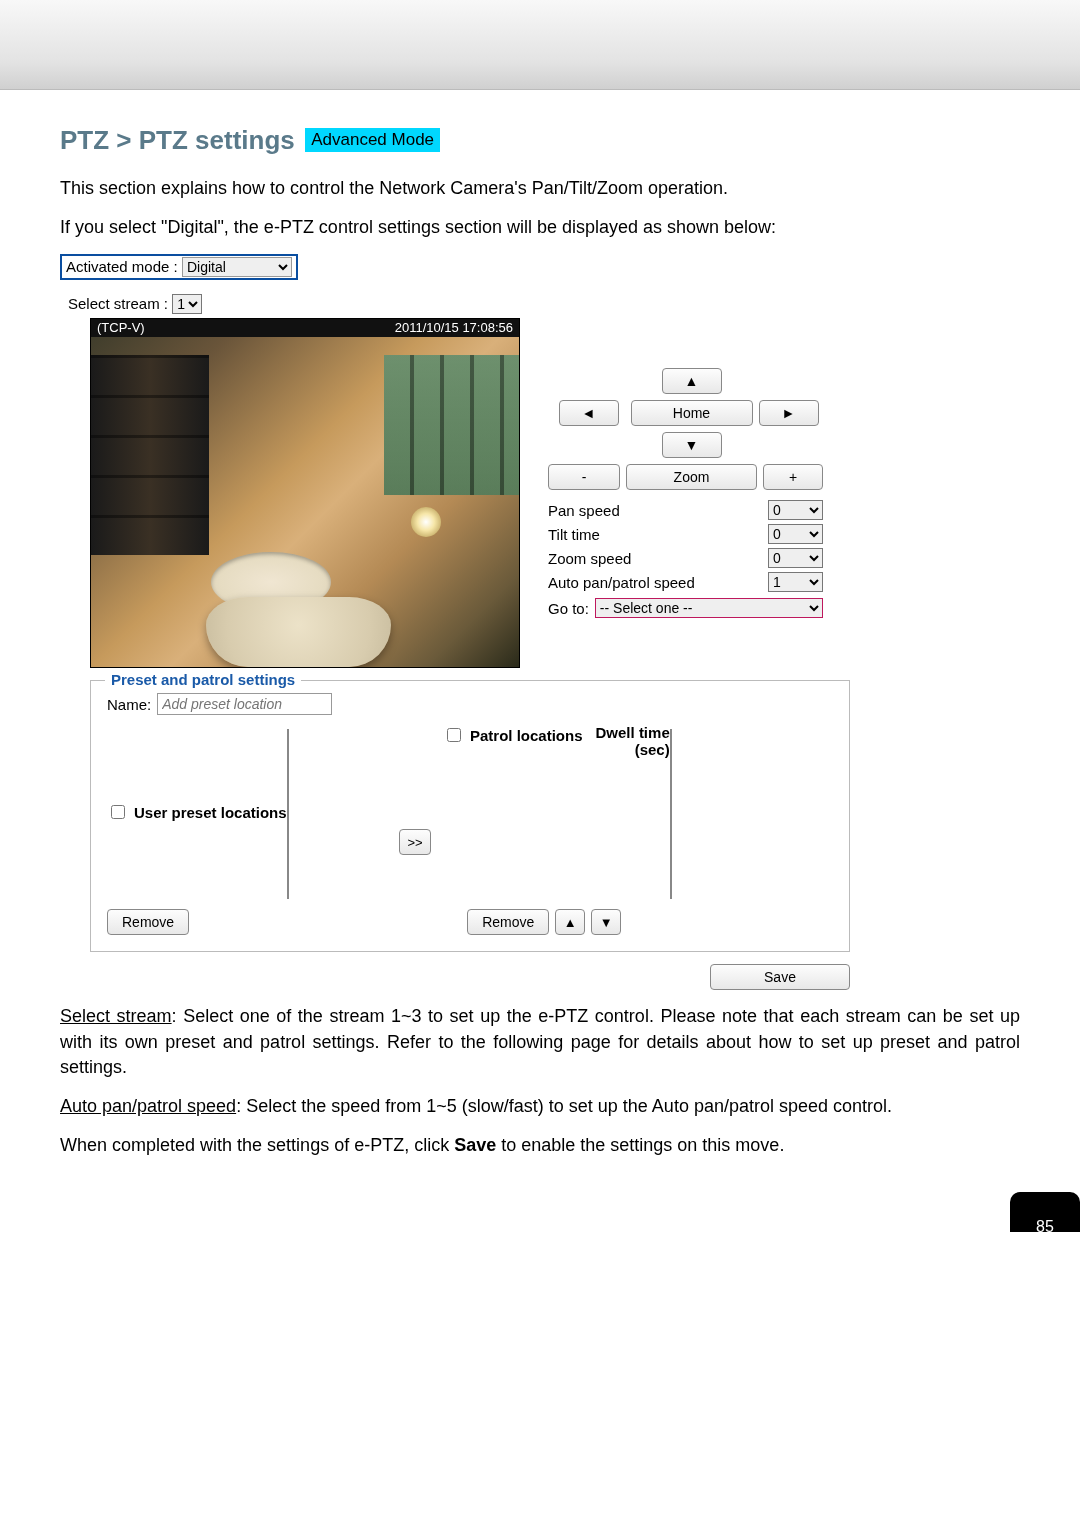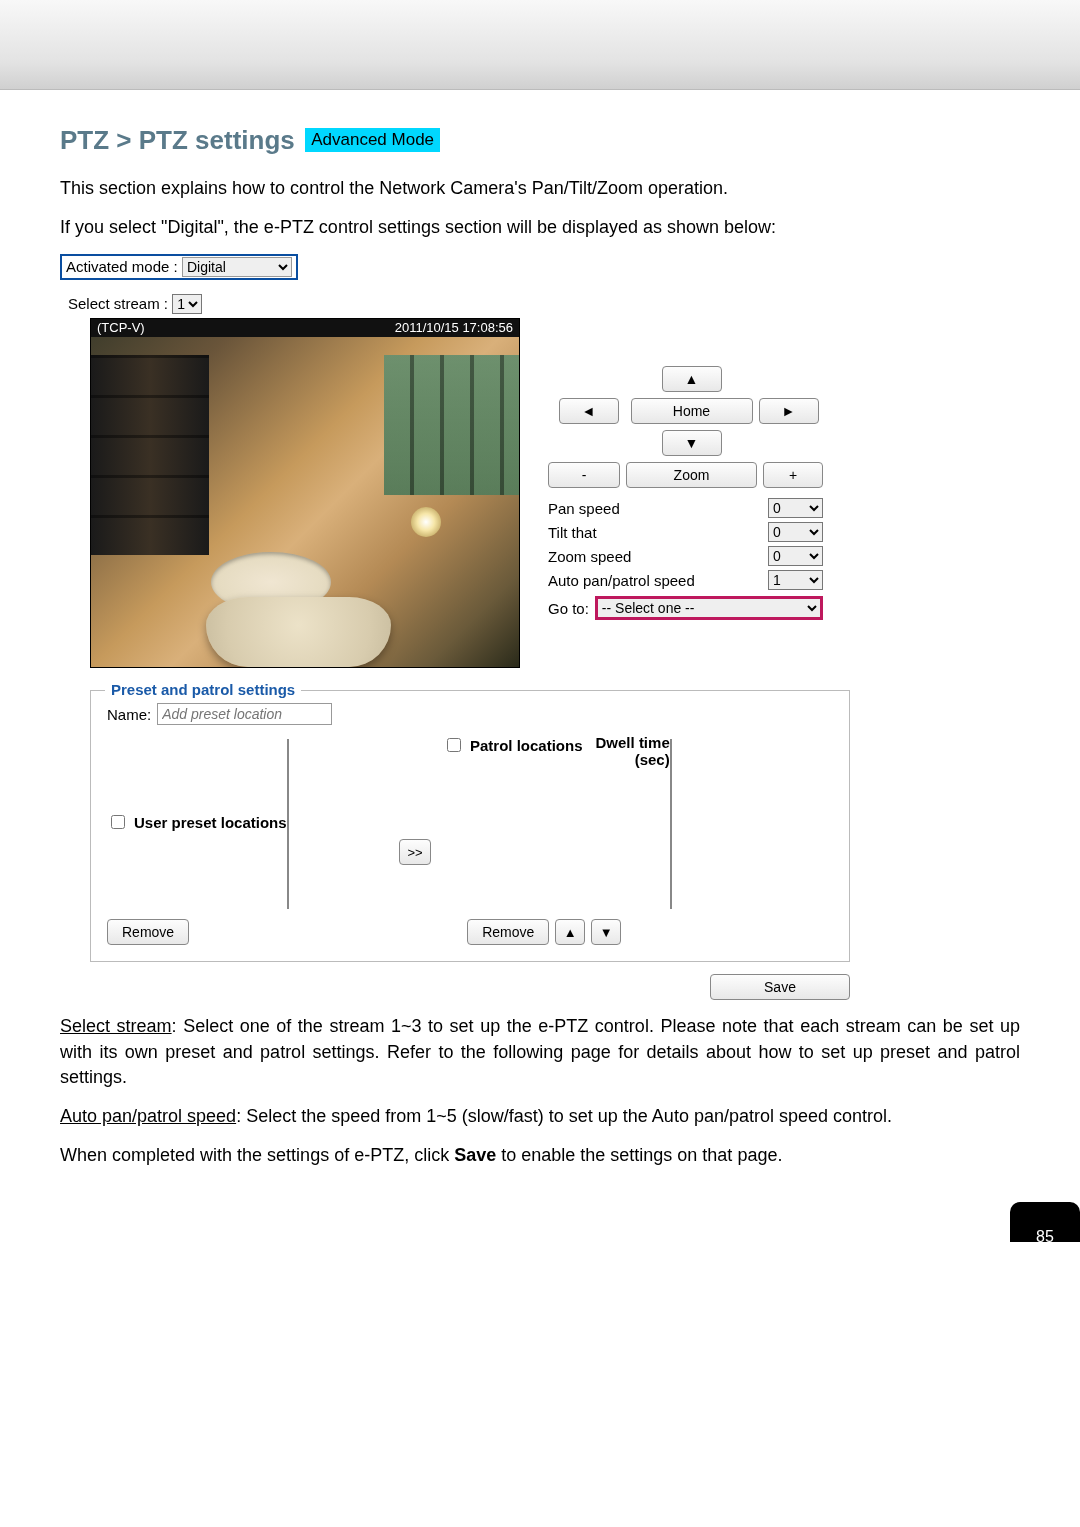--- a/index.html
+++ b/index.html
@@ -185,25 +185,25 @@
     align-items: center;
     justify-content: space-between;
     margin: 4px 0;
   }
   .speed-row select {
     width: 55px; font-size: 14px; border: 1px solid #777;
   }
   .goto-row {
     display: flex; align-items: center; gap: 6px; margin-top: 6px;
   }
-  .goto-row select { flex: 1; font-size: 14px; border: 3px solid #be185d; }
+  .goto-row select { flex: 1; font-size: 14px; border: 1px solid #be185d; }
 
   .preset-fieldset {
     border: 1px solid #bbb;
-    margin: 22px 0 0 30px;
+    margin: 12px 0 0 30px;
     width: 760px;
     padding: 12px 24px 16px 16px;
     position: relative;
   }
   .preset-fieldset .legend {
     position: absolute;
     top: -10px; left: 14px;
     background: #fff;
     padding: 0 6px;
     color: #1a5aa8;
@@ -385,21 +385,21 @@
           <div class="mid">Zoom</div>
           <div class="btn sm">+</div>
         </div>
 
         <div class="speed-rows">
           <div class="speed-row">
             <span>Pan speed</span>
             <select><option>0</option></select>
           </div>
           <div class="speed-row">
-            <span>Tilt that</span>
+            <span>Tilt time</span>
             <select><option>0</option></select>
           </div>
           <div class="speed-row">
             <span>Zoom speed</span>
             <select><option>0</option></select>
           </div>
           <div class="speed-row">
             <span>Auto pan/patrol speed</span>
             <select><option>1</option></select>
           </div>
@@ -462,17 +462,17 @@
 
   <div class="para">
     <span class="under">Select stream</span><span>: Select one of the stream 1~3 to set up the e-PTZ control. Please note that each stream can be set up with its own preset and patrol settings. Refer to the following page for details about how to set up preset and patrol settings.</span>
   </div>
 
   <div class="para">
     <span class="under">Auto pan/patrol speed</span><span>: Select the speed from 1~5 (slow/fast) to set up the Auto pan/patrol speed control.</span>
   </div>
 
   <div class="para">
-    <span>When completed with the settings of e-PTZ, click </span><b>Save</b><span> to enable the settings on that page.</span>
+    <span>When completed with the settings of e-PTZ, click </span><b>Save</b><span> to enable the settings on this move.</span>
   </div>
 
   <div class="page-num-tab">85</div>
 </div>
 
 </body></html>

